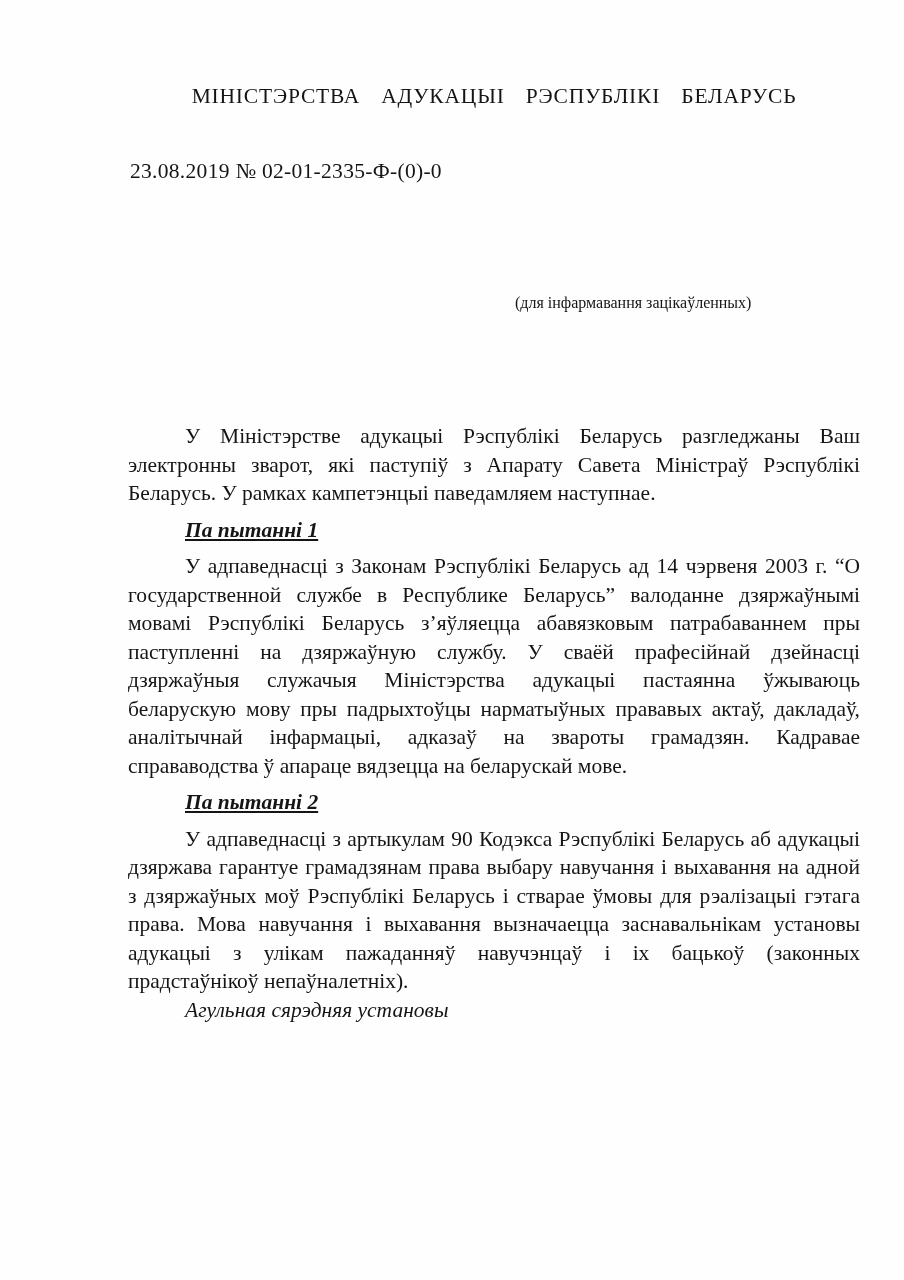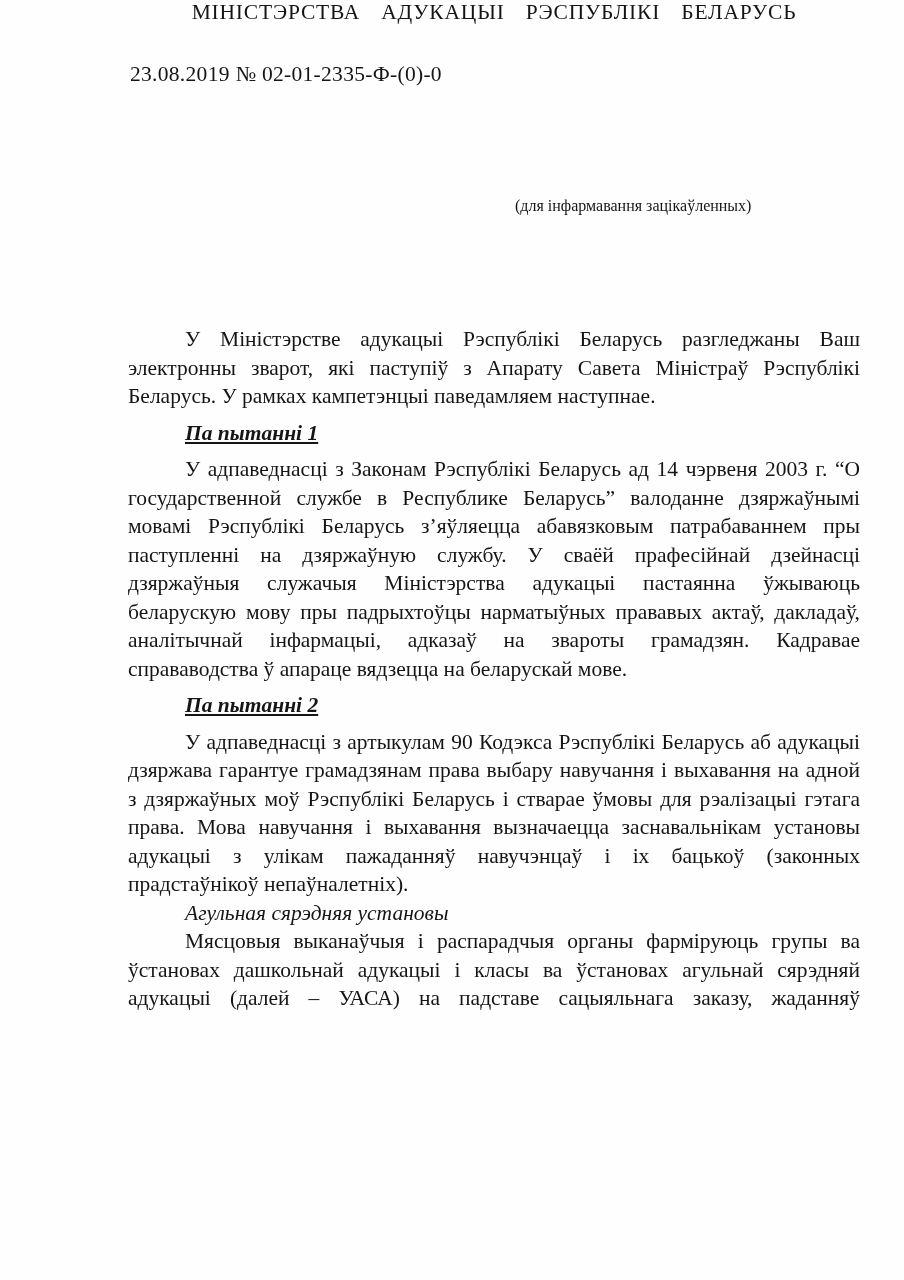--- a/index.html
+++ b/index.html
@@ -13,28 +13,29 @@
     height: 1280px;
     margin: 0 auto;
     background: #fefefe;
     color: #151515;
     font-family: "Liberation Serif", "DejaVu Serif", serif;
     overflow: hidden;
     box-sizing: border-box;
   }
   .title {
     margin: 0 44px 0 128px;
+    padding-top: 84px;
     text-align: center;
     font-size: 21.5px;
     letter-spacing: 0.8px;
     word-spacing: 15px;
     white-space: nowrap;
   }
   .ref-line {
-    margin: 37px 0 0 130px;
+    margin: 50px 0 0 130px;
     font-size: 21.5px;
     letter-spacing: 0.3px;
   }
   .right-note {
     margin: 11px 0 0 517px;
     width: 310px;
     font-size: 21.5px;
     line-height: 31px;
   }
   .audience-note {
@@ -84,17 +85,16 @@
     <p class="q-heading">Па пытанні 1</p>
 
     <p class="para">У адпаведнасці з Законам Рэспублікі Беларусь ад 14 чэрвеня 2003 г. “О государственной службе в Республике Беларусь” валоданне дзяржаўнымі мовамі Рэспублікі Беларусь з’яўляецца абавязковым патрабаваннем пры паступленні на дзяржаўную службу. У сваёй прафесійнай дзейнасці дзяржаўныя служачыя Міністэрства адукацыі пастаянна ўжываюць беларускую мову пры падрыхтоўцы нарматыўных прававых актаў, дакладаў, аналітычнай інфармацыі, адказаў на звароты грамадзян. Кадравае справаводства ў апараце вядзецца на беларускай мове.</p>
 
     <p class="q-heading">Па пытанні 2</p>
 
     <p class="para">У адпаведнасці з артыкулам 90 Кодэкса Рэспублікі Беларусь аб адукацыі дзяржава гарантуе грамадзянам права выбару навучання і выхавання на адной з дзяржаўных моў Рэспублікі Беларусь і стварае ўмовы для рэалізацыі гэтага права. Мова навучання і выхавання вызначаецца заснавальнікам установы адукацыі з улікам пажаданняў навучэнцаў і іх бацькоў (законных прадстаўнікоў непаўналетніх).</p>
 
     <p class="sub-heading">Агульная сярэдняя установы</p>
 
-    <p class="para para-last-justified">Мясцовыя выканаўчыя і распарадчыя органы фарміруюць групы ва ўстановах дашкольнай адукацыі і класы ва ўстановах агульнай сярэдняй адукацыі (далей – УАСА) на падставе сацыяльнага заказу, жаданняў</p>
 
   </div>
 
 </div>
 
 </body></html>

